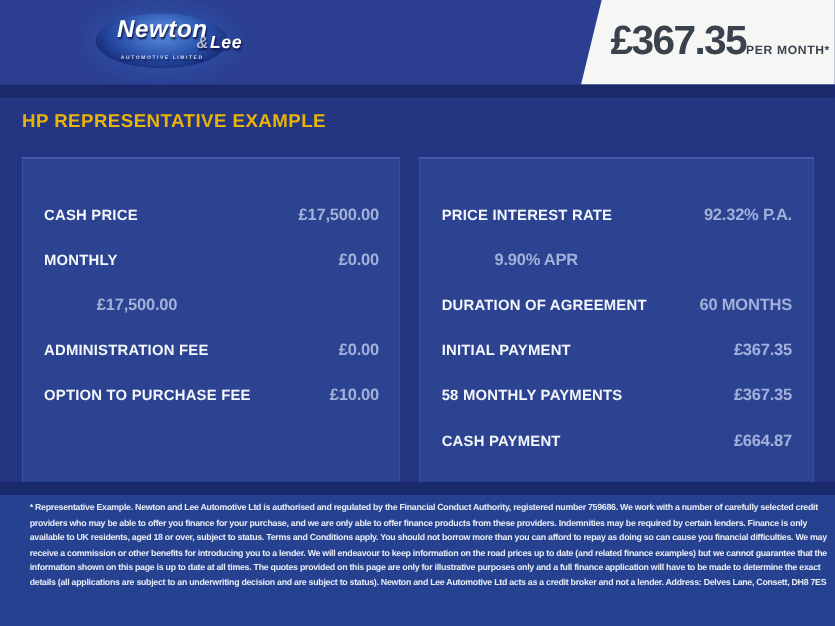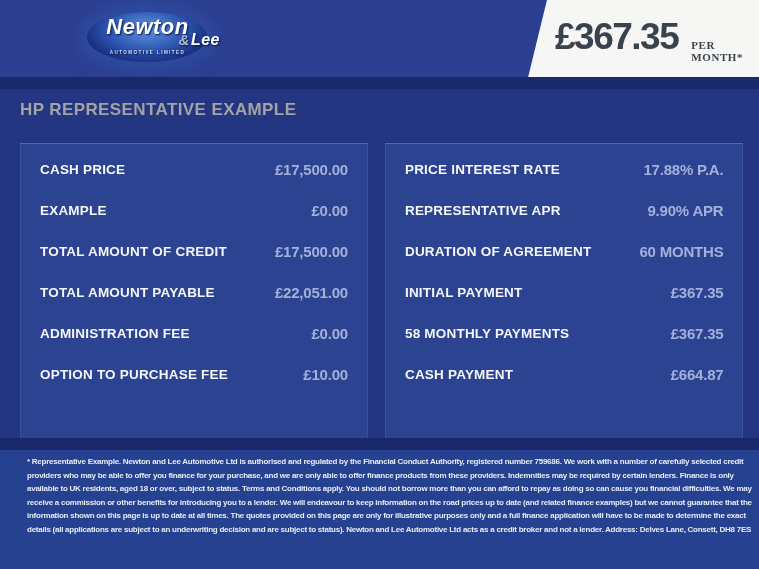--- a/index.html
+++ b/index.html
@@ -5,21 +5,21 @@
   html,body{margin:0;padding:0;}
   body{font-family:"Liberation Sans", sans-serif;}
   .page{position:relative;width:759px;height:569px;overflow:hidden;background:#243681;}
 
   
   .header{position:absolute;top:0;left:0;width:759px;height:77px;background:#2c3e90;}
   .ribbon{position:absolute;top:0;right:0;width:232px;height:77px;background:#f6f6f4;
           clip-path:polygon(8.6% 0,100% 0,100% 100%,0.5% 100%);}
   .price{position:absolute;left:28px;top:18px;display:flex;align-items:baseline;}
   .price-amount{font-size:37px;font-weight:800;color:#3a424d;letter-spacing:-1.5px;line-height:1;}
-  .price-period{font-size:11px;font-weight:bold;color:#3a424d;letter-spacing:.6px;margin-left:13px;font-family:Liberation Serif, serif;}
+  .price-period{font-size:11px;font-weight:bold;color:#3a424d;letter-spacing:.6px;}
 
   
   .logo{position:absolute;left:75px;top:4px;width:145px;height:68px;cursor:pointer;}
   .logo-oval{position:absolute;left:12px;top:8px;width:120px;height:50px;border-radius:50%;
              background:radial-gradient(ellipse at 50% 35%, #5e96e2 0%, #2b52ad 48%, #101c63 88%);
              box-shadow:0 0 18px 10px rgba(50,100,190,.35);}
   .logo-text{position:absolute;left:0;top:0;width:145px;text-align:center;font-style:italic;
              font-weight:800;color:#ffffff;text-shadow:1px 1px 2px #0a1248;}
   .logo-top{position:absolute;top:10px;width:100%;font-size:22px;letter-spacing:.5px;}
   .logo-mid{position:absolute;top:27px;width:100%;font-size:16px;letter-spacing:.5px;text-align:right;}
@@ -28,23 +28,23 @@
                 font-style:normal;font-weight:bold;letter-spacing:1.4px;color:#d4ddef;}
 
   
   .band{position:absolute;left:0;width:759px;height:12px;background:#1a286c;}
   .band-top{top:77px;}
   .band-bottom{top:438px;}
 
   
   .main{position:absolute;top:89px;left:0;width:759px;height:349px;background:#243681;}
   .main-title{position:absolute;top:11px;left:20px;font-size:17px;font-weight:bold;
-              color:#a3a3a3;letter-spacing:.4px;}
+              color:#eab308;letter-spacing:.4px;}
   .panels{position:absolute;top:54px;left:20px;width:720px;display:flex;gap:17px;}
-  .panel{flex:1;height:336px;background:#2c4392;box-sizing:border-box;padding:6px 20px;
+  .panel{flex:1;height:336px;background:#2c4392;box-sizing:border-box;padding:32px 20px;
          box-shadow:inset 0 1px 0 rgba(130,160,225,.4), inset 0 -1px 0 rgba(130,160,225,.3),
                     inset 1px 0 0 rgba(130,160,225,.15), inset -1px 0 0 rgba(130,160,225,.15);}
   .row{display:flex;justify-content:space-between;align-items:center;height:41px;}
   .row-label{font-size:13.5px;font-weight:bold;color:#f4f6fa;letter-spacing:.2px;white-space:nowrap;}
   .row-value{font-size:15px;font-weight:bold;color:#a2b1da;letter-spacing:-.2px;white-space:nowrap;margin-left:48px;}
 
   
   .footer{position:absolute;top:450px;left:0;width:759px;height:119px;background:#25418f;}
   .disclaimer{margin:5px 10px 0 27px;width:740px;font-size:8px;line-height:13.6px;
               font-weight:bold;letter-spacing:-.25px;color:#e7ecf6;}
@@ -78,48 +78,42 @@
     <div class="main-title">HP REPRESENTATIVE EXAMPLE</div>
 
     <div class="panels">
 
       <div class="panel">
         <div class="row">
           <span class="row-label">CASH PRICE</span>
           <span class="row-value">£17,500.00</span>
         </div>
         <div class="row">
-          <span class="row-label">EXAMPLE</span>
+          <span class="row-label">MONTHLY</span>
           <span class="row-value">£0.00</span>
         </div>
         <div class="row">
-          <span class="row-label">TOTAL AMOUNT OF CREDIT</span>
           <span class="row-value">£17,500.00</span>
-        </div>
-        <div class="row">
-          <span class="row-label">TOTAL AMOUNT PAYABLE</span>
-          <span class="row-value">£22,051.00</span>
         </div>
         <div class="row">
           <span class="row-label">ADMINISTRATION FEE</span>
           <span class="row-value">£0.00</span>
         </div>
         <div class="row">
           <span class="row-label">OPTION TO PURCHASE FEE</span>
           <span class="row-value">£10.00</span>
         </div>
       </div>
 
       <div class="panel">
         <div class="row">
           <span class="row-label">PRICE INTEREST RATE</span>
-          <span class="row-value">17.88% P.A.</span>
+          <span class="row-value">92.32% P.A.</span>
         </div>
         <div class="row">
-          <span class="row-label">REPRESENTATIVE APR</span>
           <span class="row-value">9.90% APR</span>
         </div>
         <div class="row">
           <span class="row-label">DURATION OF AGREEMENT</span>
           <span class="row-value">60 MONTHS</span>
         </div>
         <div class="row">
           <span class="row-label">INITIAL PAYMENT</span>
           <span class="row-value">£367.35</span>
         </div>

